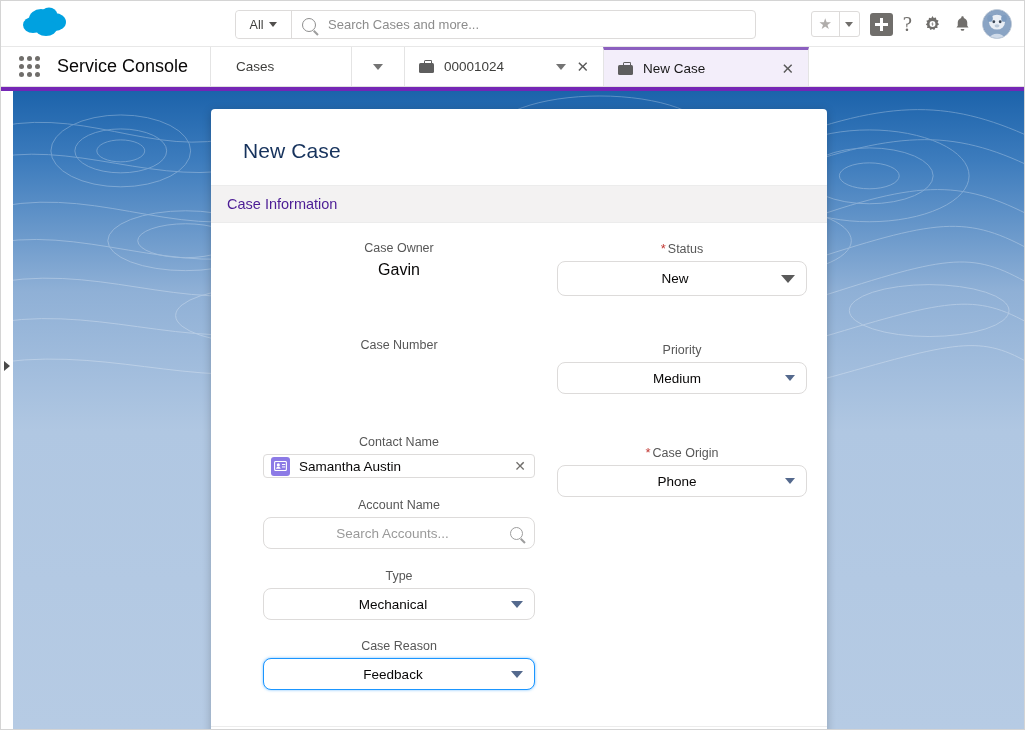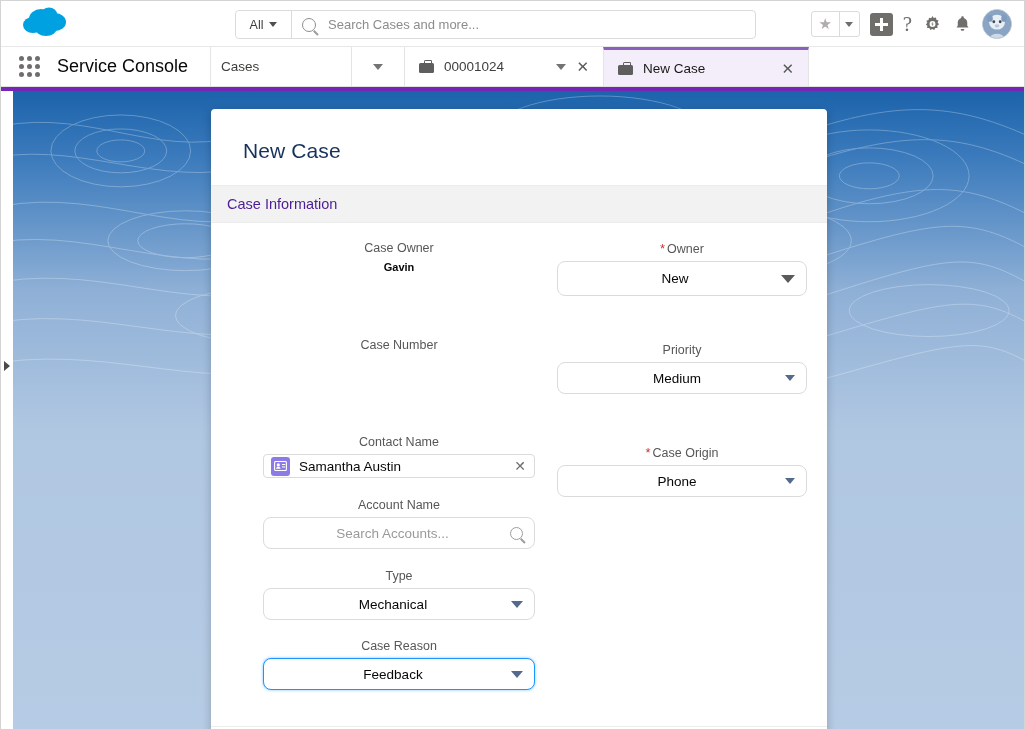--- a/index.html
+++ b/index.html
@@ -181,21 +181,21 @@
     display:flex; align-items:center;
     padding: 0 14px;
     gap: 10px;
     font-size: 13.5px;
     color: #3e3e3c;
     border-left: 1px solid #e4e4e4;
     background: #fff;
     cursor: pointer;
     white-space: nowrap;
   }
-  .ctab.primary { min-width: 141px; padding-left: 10px; }
+  .ctab.primary { min-width: 141px; padding-left: 25px; }
   .ctab .tab-label { flex:1; }
   .ctab .chev {
     width:0; height:0;
     border-left: 5px solid transparent;
     border-right: 5px solid transparent;
     border-top: 6px solid #5a5a5a;
     opacity: .85;
   }
   .ctab .xclose {
     font-size: 15px; color:#5a5a5a; line-height:1; cursor:pointer;
@@ -300,24 +300,23 @@
 
   .flabel {
     font-size: 12.5px;
     color: #575757;
     margin-bottom: 5px;
     display: block;
   }
   .req { color: #c23934; margin-right: 2px; font-size: 13px; }
 
   .static-val {
-    font-size: 11px;
+    font-size: 16px;
     color: #080707;
     padding-top: 1px;
-    font-weight: bold;
   }
 
   
   .ctl {
     height: 32px;
     border: 1px solid #dddbda;
     border-radius: 8px;
     background: #fff;
     display: flex;
     align-items: center;
@@ -607,21 +606,21 @@
             <div class="ctl focused">
               <span class="val">Feedback</span>
               <span class="arrow-dk"></span>
             </div>
           </div>
         </div>
 
         <div class="col">
 
           <div class="field tall" style="margin-bottom:22px;">
-            <span class="flabel"><span class="req">*</span><span>Owner</span></span>
+            <span class="flabel"><span class="req">*</span><span>Status</span></span>
             <div class="ctl" style="height:35px;">
               <span class="val">New</span>
               <span class="arrow-dk gray"></span>
             </div>
           </div>
 
           <div class="field tall" style="margin-bottom:22px;">
             <span class="flabel">Priority</span>
             <div class="ctl">
               <span class="val">Medium</span>

